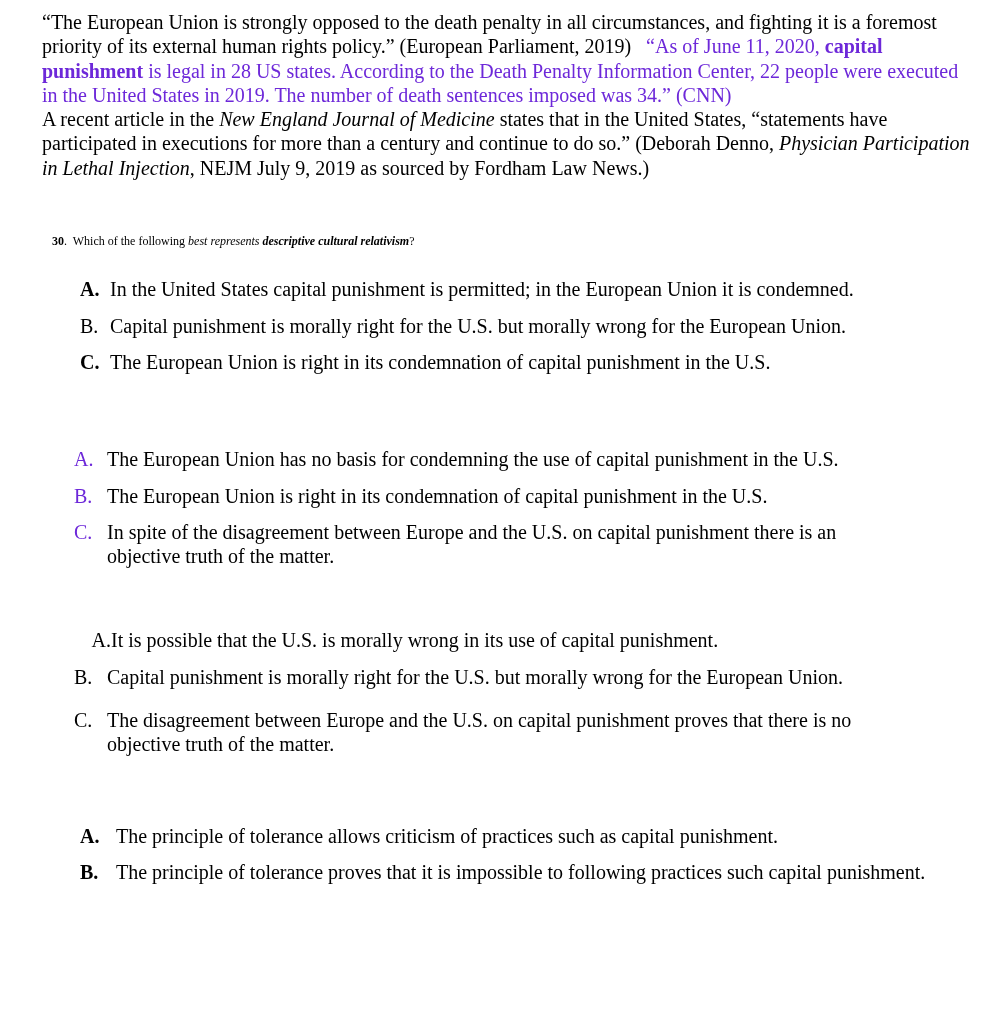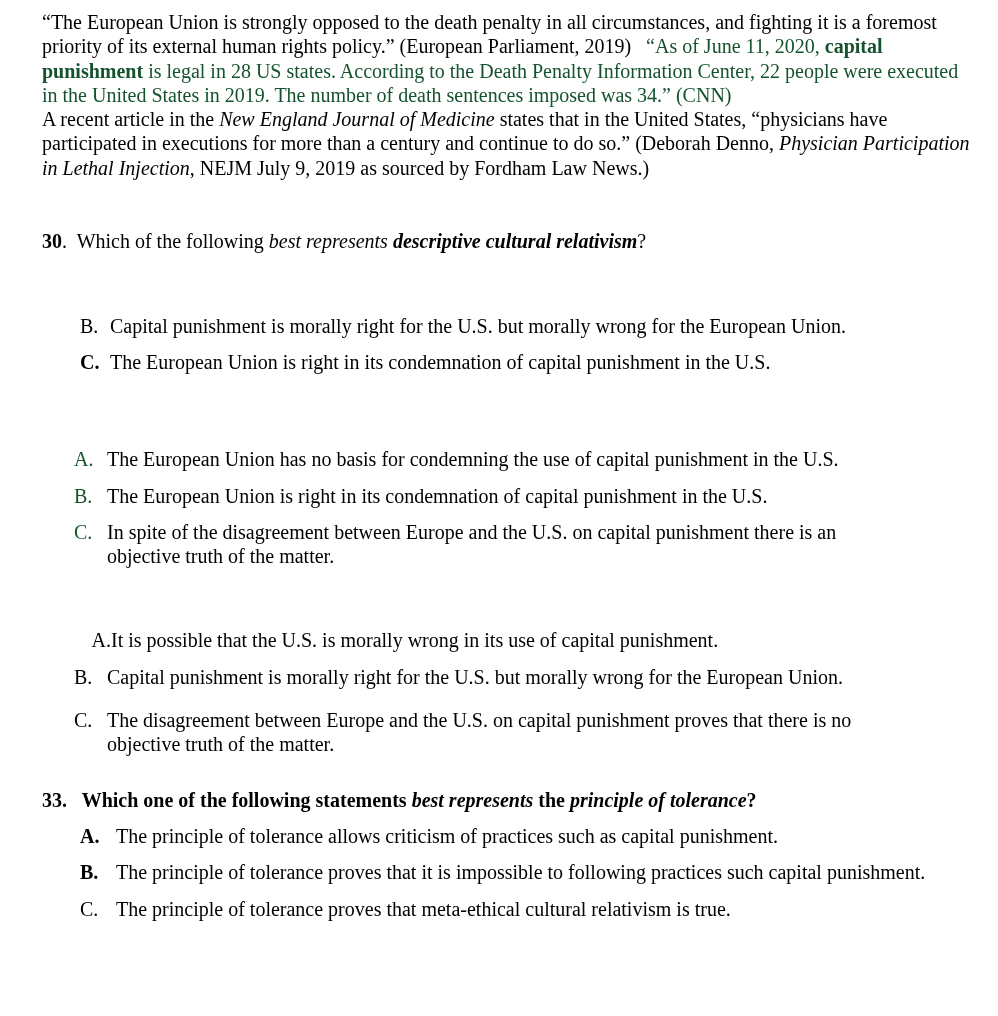--- a/index.html
+++ b/index.html
@@ -6,51 +6,54 @@
   body {
     width: 998px; height: 1016px; overflow: hidden; position: relative;
     font-family: "Liberation Serif", "DejaVu Serif", serif;
     color: #000000;
   }
   .page { position: absolute; left: 0; top: 0; width: 998px; height: 1016px; }
   .intro {
     position: absolute; left: 42px; top: 10px; width: 930px;
     font-size: 20px; line-height: 24.3px;
   }
-  .grey { color: #14532d; }
+  .grey { color: #6d28d9; }
   .q {
-    position: absolute; left: 42px; font-size: 20px; line-height: 24px; white-space: nowrap;
+    position: absolute; left: 52px; font-size: 12px; line-height: 24px; white-space: nowrap;
   }
   .opt {
     position: absolute; font-size: 20px; line-height: 24px;
   }
   .opt .lbl { display: inline-block; }
   .hang { display: block; }
 </style>
 </head>
 <body>
 
 <div class="page">
 
   <div class="intro">
     <span>“The European Union is strongly opposed to the death penalty in all circumstances, and fighting it is a foremost priority of its external human rights policy.” (European Parliament, 2019)</span>
     <span class="grey">&nbsp;&nbsp;<span>“As of June 11, 2020,</span>
       <b>capital punishment</b>
       <span>is legal in 28 US states. According to the Death Penalty Information Center, 22 people were executed in the United States in 2019. The number of death sentences imposed was 34.” (CNN)</span></span><br>
     <span><span>A recent article in the</span>
       <i>New England Journal of Medicine</i>
-      <span>states that in the United States, “physicians have participated in executions for more than a century and continue to do so.” (Deborah Denno,</span>
+      <span>states that in the United States, “statements have participated in executions for more than a century and continue to do so.” (Deborah Denno,</span>
       <i>Physician Participation in Lethal Injection</i><span>, NEJM July 9, 2019 as sourced by Fordham Law News.)</span></span>
   </div>
 
   <div class="q" style="top:229px;">
     <b>30</b>.&nbsp;
     <span>Which of the following</span>
     <i>best represents</i>
     <b><i>descriptive cultural relativism</i></b><span>?</span>
+  </div>
+  <div class="opt" style="left:80px; top:277px;">
+    <b class="lbl" style="width:30px;">A.</b><span>In the United States capital punishment is permitted; in the European Union it is condemned.</span>
   </div>
   <div class="opt" style="left:80px; top:314px;">
     <span class="lbl" style="width:30px;">B.</span><span>Capital punishment is morally right for the U.S. but morally wrong for the European Union.</span>
   </div>
   <div class="opt" style="left:80px; top:350px;">
     <b class="lbl" style="width:30px;">C.</b><span>The European Union is right in its condemnation of capital punishment in the U.S.</span>
   </div>
 
   <div class="opt" style="left:74px; top:447px;">
     <span class="lbl grey" style="width:33px;">A.</span><span>The European Union has no basis for condemning the use of capital punishment in the U.S.</span>
@@ -67,30 +70,20 @@
     <span class="lbl" style="width:37px;">A.</span><span>It is possible that the U.S. is morally wrong in its use of capital punishment.</span>
   </div>
   <div class="opt" style="left:74px; top:665px;">
     <span class="lbl" style="width:33px;">B.</span><span>Capital punishment is morally right for the U.S. but morally wrong for the European Union.</span>
   </div>
   <div class="opt" style="left:74px; top:708px;">
     <span class="lbl" style="width:33px;">C.</span><span>The disagreement between Europe and the U.S. on capital punishment proves that there is no</span>
     <span class="hang" style="padding-left:33px;">objective truth of the matter.</span>
   </div>
 
-  <div class="q" style="top:788px; font-weight:bold;">
-    <span>33.</span>&nbsp;&nbsp;
-    <span>Which one of the following statements</span>
-    <i>best represents</i>
-    <span>the</span>
-    <i>principle of tolerance</i><span>?</span>
-  </div>
   <div class="opt" style="left:80px; top:824px;">
     <b class="lbl" style="width:36px;">A.</b><span>The principle of tolerance allows criticism of practices such as capital punishment.</span>
   </div>
   <div class="opt" style="left:80px; top:860px;">
     <b class="lbl" style="width:36px;">B.</b><span>The principle of tolerance proves that it is impossible to following practices such capital punishment.</span>
   </div>
-  <div class="opt" style="left:80px; top:897px;">
-    <span class="lbl" style="width:36px;">C.</span><span>The principle of tolerance proves that meta-ethical cultural relativism is true.</span>
-  </div>
 
 </div>
 
 </body></html>

